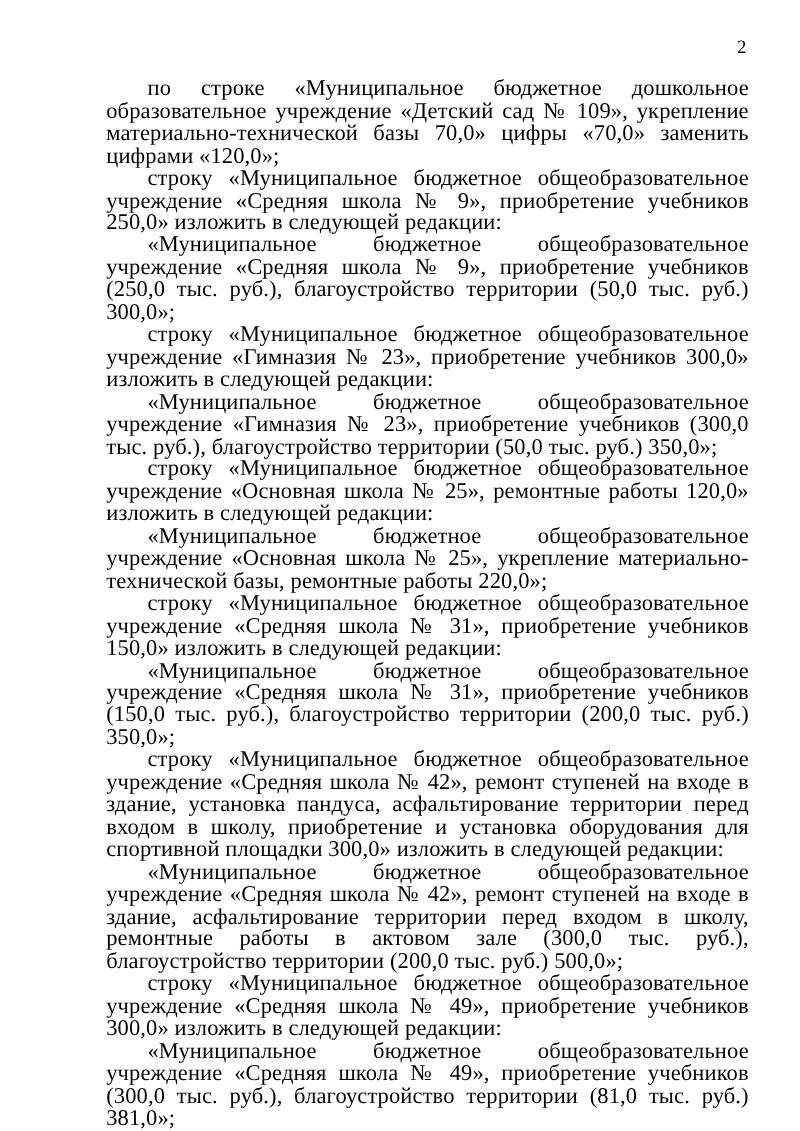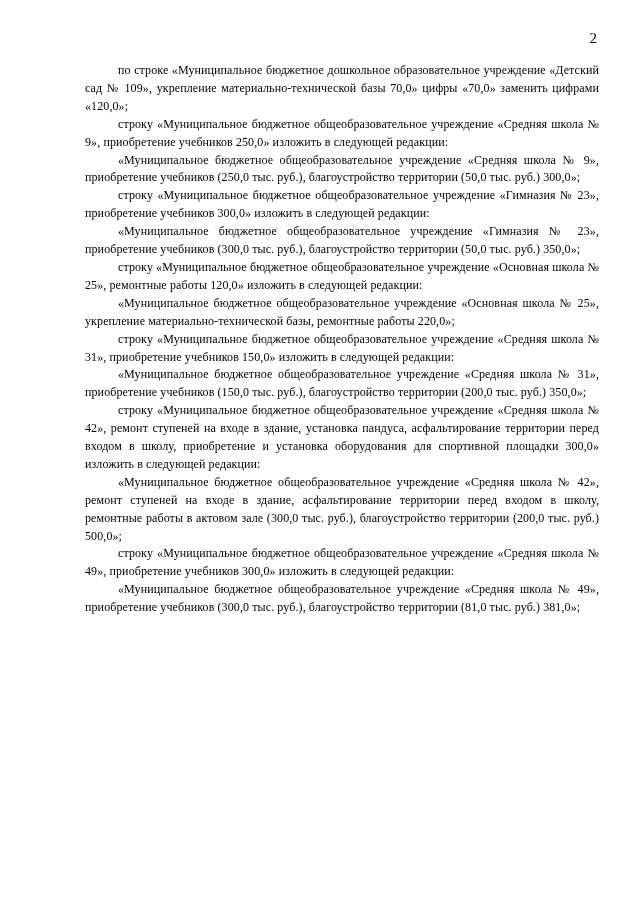--- a/index.html
+++ b/index.html
@@ -26,21 +26,21 @@
     font-size: 15px;
     line-height: 16px;
     padding-right: 2px;
   }
   .content {
     margin-top: 16px;
   }
   p.para {
     margin: 0;
     padding: 0;
-    font-size: 12px;
+    font-size: 18px;
     line-height: 17.9px;
     text-align: justify;
     text-indent: 33px;
     letter-spacing: 0.1px;
   }
 </style>
 </head>
 <body>
 
 <div class="page">

